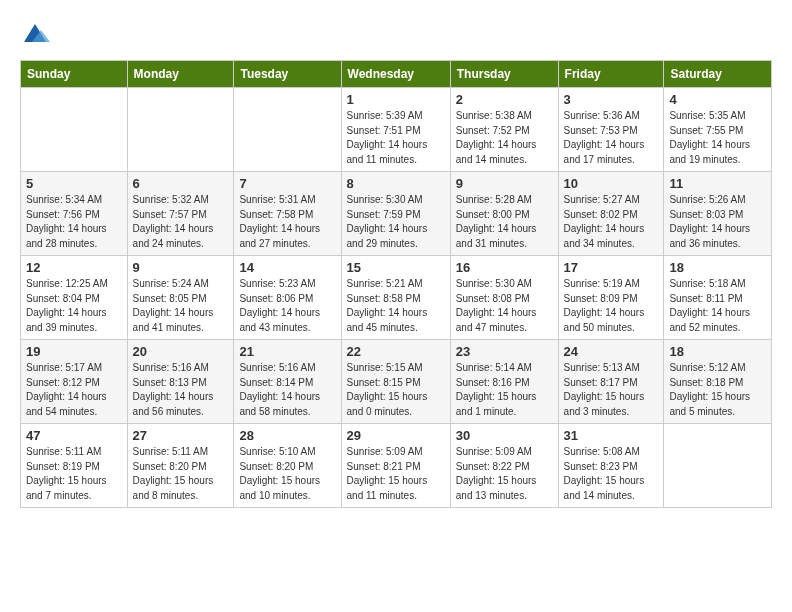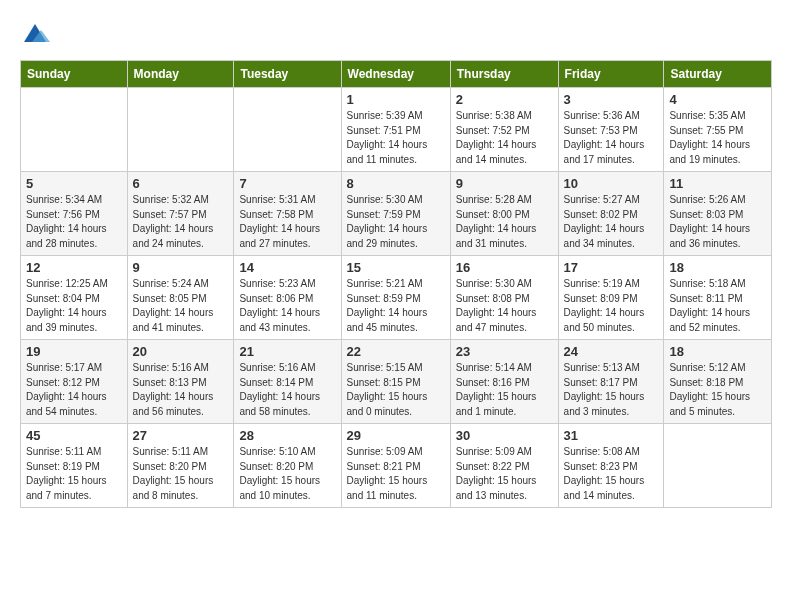--- a/index.html
+++ b/index.html
@@ -185,21 +185,21 @@
         <td>
           <span class="day-num">9</span>
           <div class="day-info"><span>Sunrise: 5:24 AM</span><br><span>Sunset: 8:05 PM</span><br><span>Daylight: 14 hours</span><br><span>and 41 minutes.</span></div>
         </td>
         <td>
           <span class="day-num">14</span>
           <div class="day-info"><span>Sunrise: 5:23 AM</span><br><span>Sunset: 8:06 PM</span><br><span>Daylight: 14 hours</span><br><span>and 43 minutes.</span></div>
         </td>
         <td>
           <span class="day-num">15</span>
-          <div class="day-info"><span>Sunrise: 5:21 AM</span><br><span>Sunset: 8:59 PM</span><br><span>Daylight: 14 hours</span><br><span>and 45 minutes.</span></div>
+          <div class="day-info"><span>Sunrise: 5:21 AM</span><br><span>Sunset: 8:58 PM</span><br><span>Daylight: 14 hours</span><br><span>and 45 minutes.</span></div>
         </td>
         <td>
           <span class="day-num">16</span>
           <div class="day-info"><span>Sunrise: 5:30 AM</span><br><span>Sunset: 8:08 PM</span><br><span>Daylight: 14 hours</span><br><span>and 47 minutes.</span></div>
         </td>
         <td>
           <span class="day-num">17</span>
           <div class="day-info"><span>Sunrise: 5:19 AM</span><br><span>Sunset: 8:09 PM</span><br><span>Daylight: 14 hours</span><br><span>and 50 minutes.</span></div>
         </td>
         <td>
@@ -232,21 +232,21 @@
           <span class="day-num">24</span>
           <div class="day-info"><span>Sunrise: 5:13 AM</span><br><span>Sunset: 8:17 PM</span><br><span>Daylight: 15 hours</span><br><span>and 3 minutes.</span></div>
         </td>
         <td>
           <span class="day-num">18</span>
           <div class="day-info"><span>Sunrise: 5:12 AM</span><br><span>Sunset: 8:18 PM</span><br><span>Daylight: 15 hours</span><br><span>and 5 minutes.</span></div>
         </td>
       </tr>
       <tr>
         <td>
-          <span class="day-num">45</span>
+          <span class="day-num">47</span>
           <div class="day-info"><span>Sunrise: 5:11 AM</span><br><span>Sunset: 8:19 PM</span><br><span>Daylight: 15 hours</span><br><span>and 7 minutes.</span></div>
         </td>
         <td>
           <span class="day-num">27</span>
           <div class="day-info"><span>Sunrise: 5:11 AM</span><br><span>Sunset: 8:20 PM</span><br><span>Daylight: 15 hours</span><br><span>and 8 minutes.</span></div>
         </td>
         <td>
           <span class="day-num">28</span>
           <div class="day-info"><span>Sunrise: 5:10 AM</span><br><span>Sunset: 8:20 PM</span><br><span>Daylight: 15 hours</span><br><span>and 10 minutes.</span></div>
         </td>

